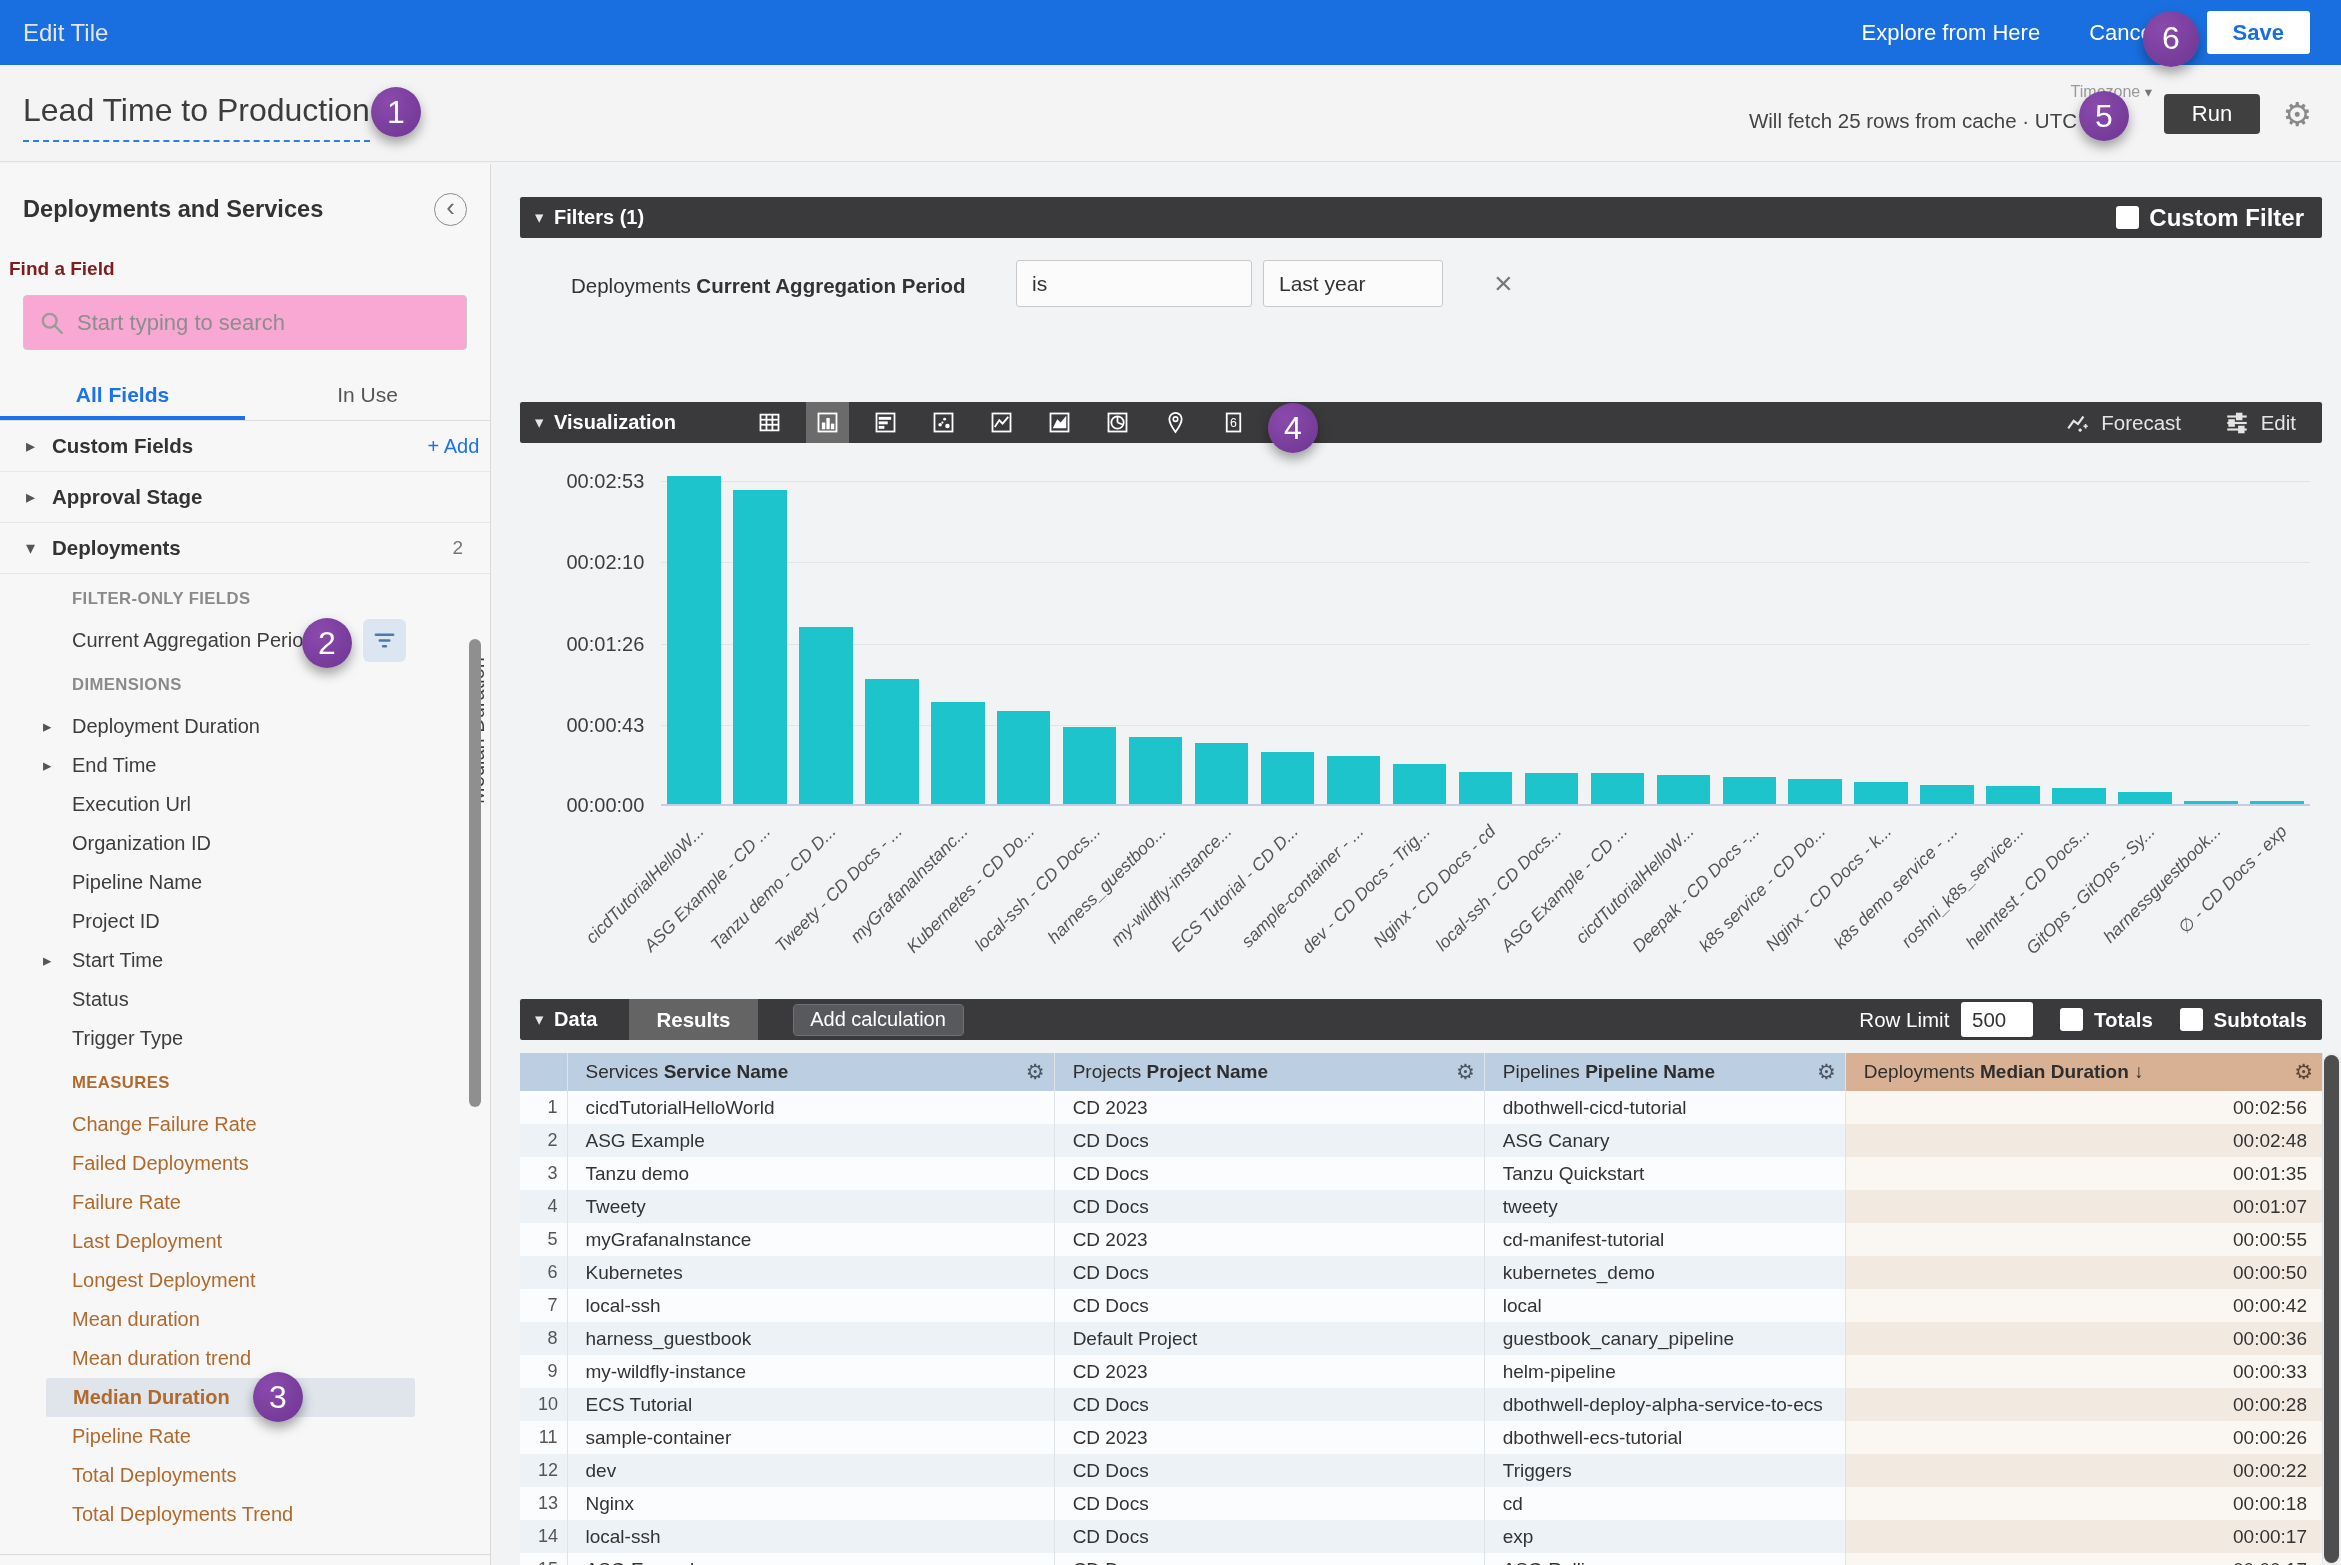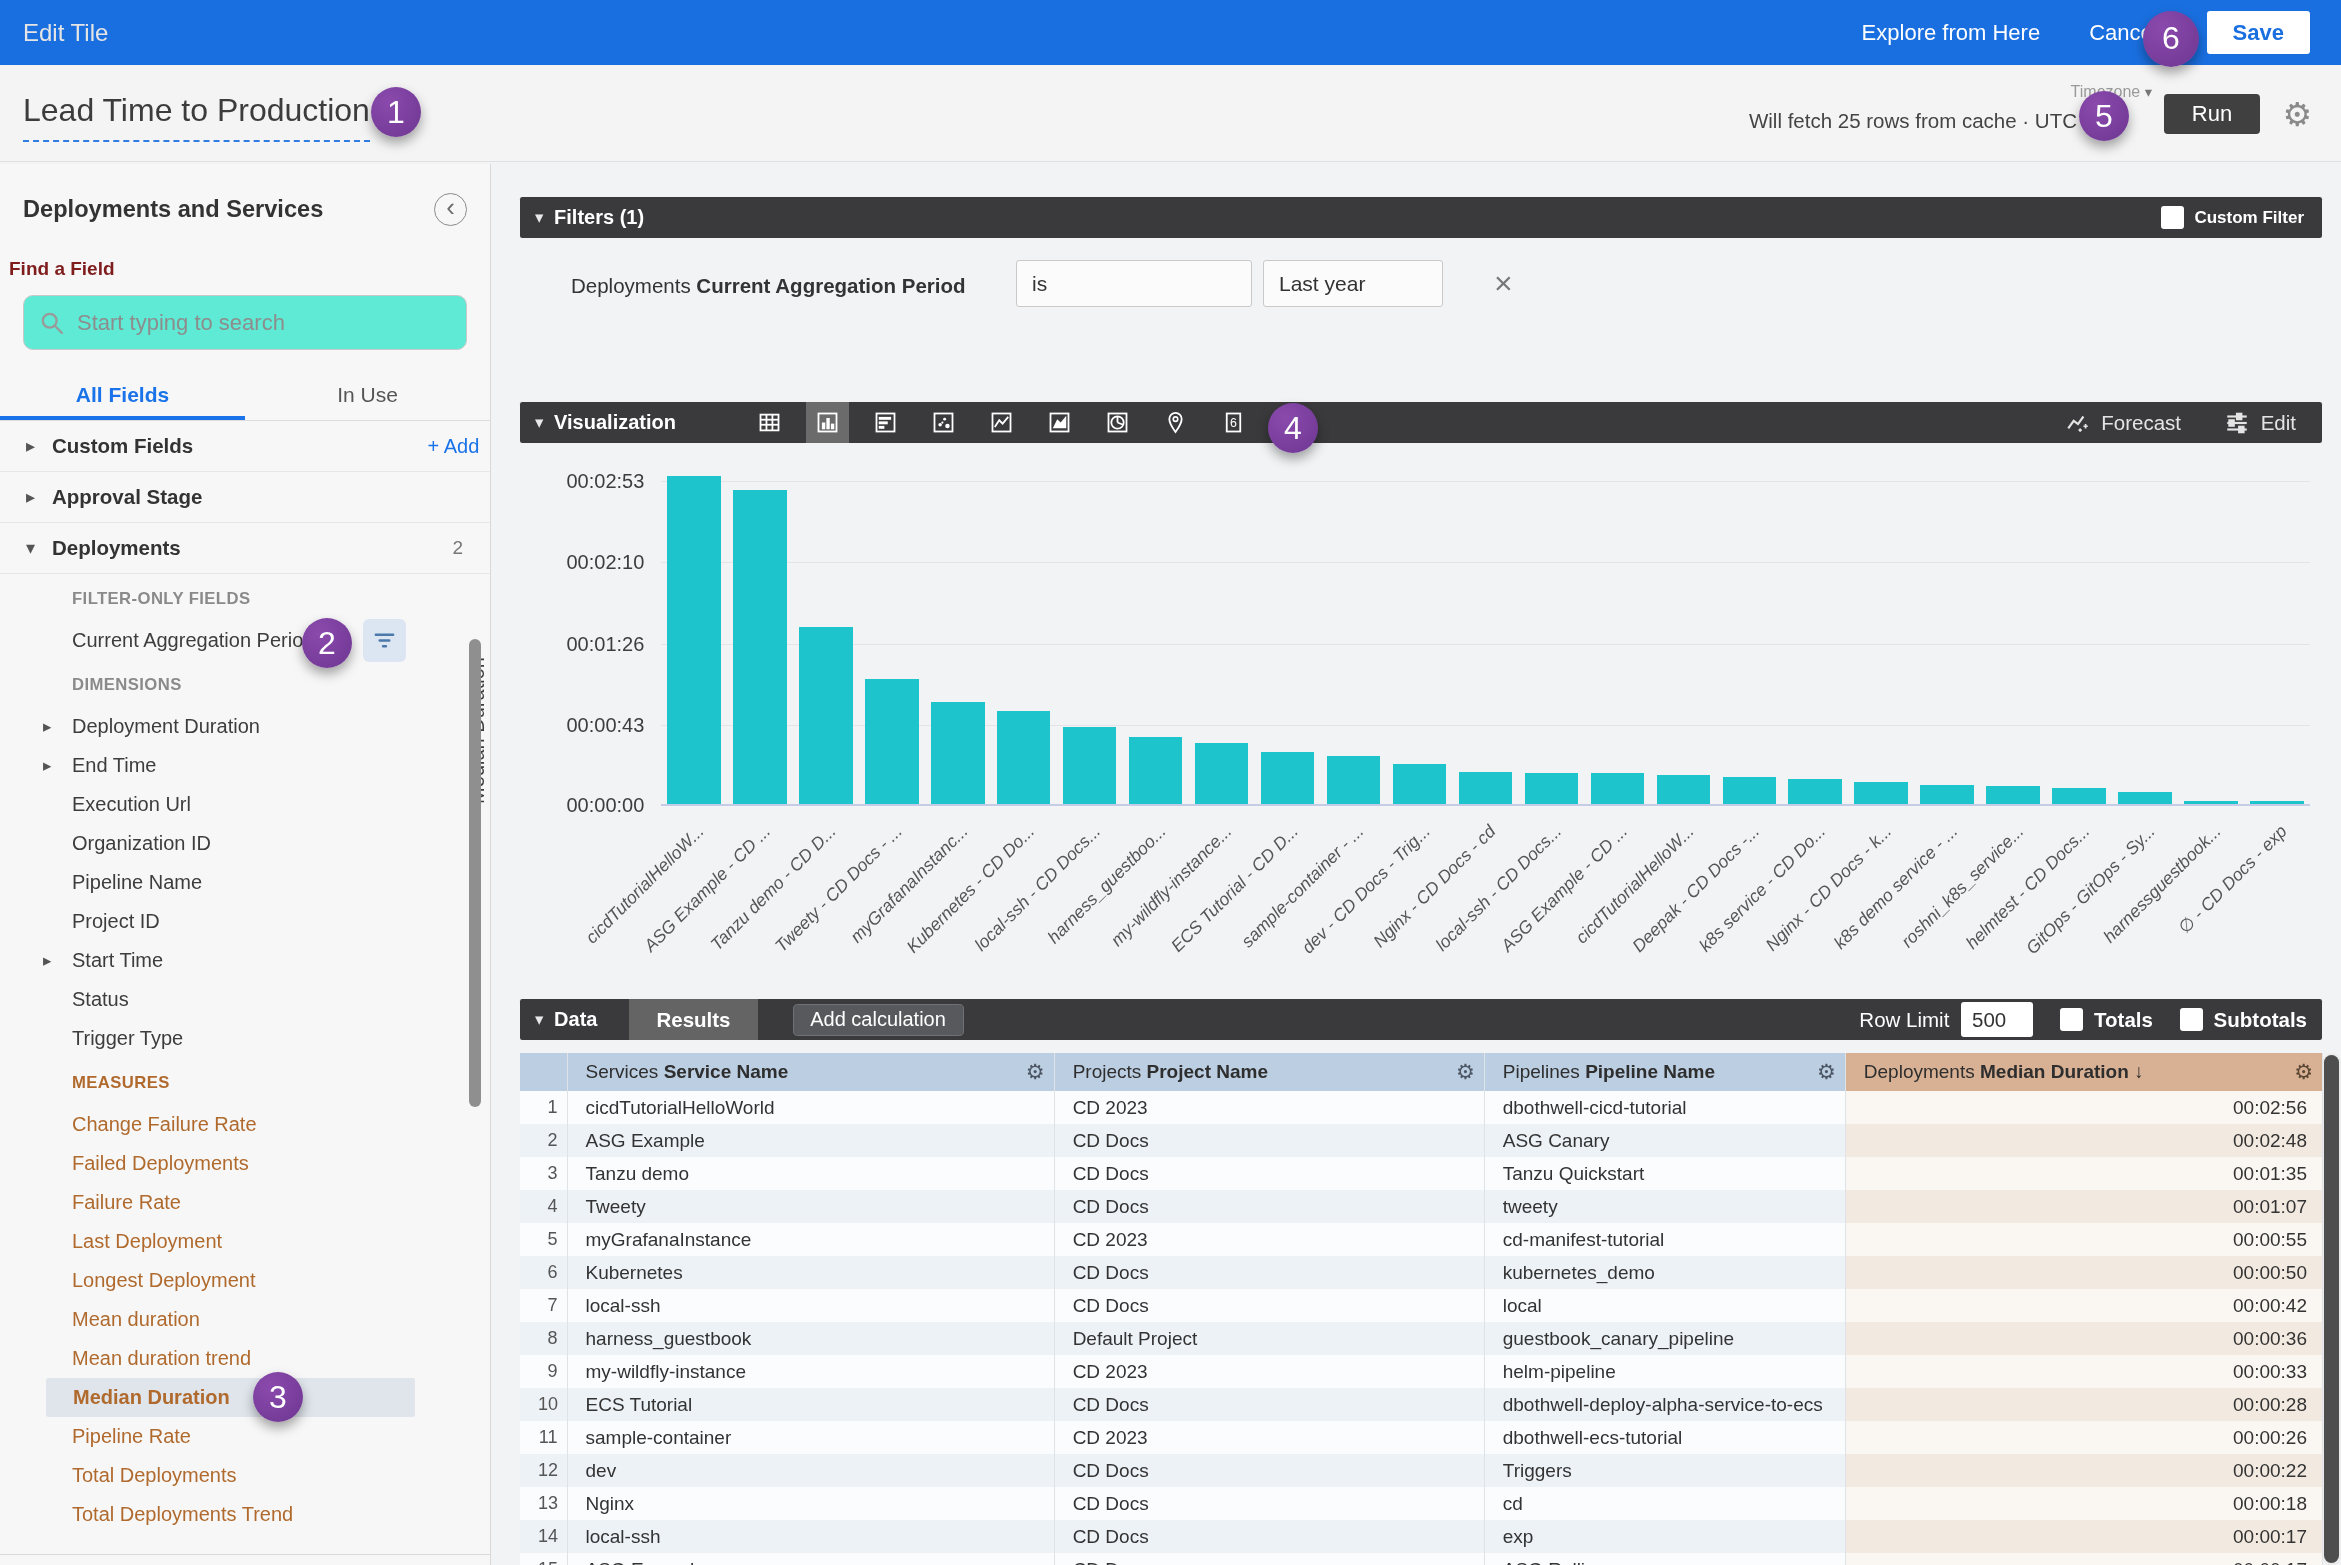--- a/index.html
+++ b/index.html
@@ -21,21 +21,21 @@
   .fetch { position:absolute; right:265px; top:44px; font-size:20.5px; color:#444; white-space:nowrap; }
   .runbtn { position:absolute; right:82px; top:29px; width:96px; height:40px; background:#404040; color:#fff; font-size:22px; border:none; border-radius:3.8px; cursor:pointer; }
   .gear-top { position:absolute; right:30px; top:30px; font-size:33px; color:#8a8a8a; cursor:pointer; }
 
   
   .sidebar { position:absolute; top:164px; left:0; bottom:0; width:491px; background:#f7f7f8; border-right:0.8px solid #d9d9d9; overflow:hidden; }
   .sb-head { display:flex; align-items:center; padding:29px 23px 0 23px; }
   .sb-head .hd { font-size:23.6px; font-weight:bold; color:#333; flex:1; }
   .collapse { width:33px; height:33px; border:1.5px solid #8b8b8b; border-radius:50%; color:#6b6b6b; font-size:26px; display:flex; align-items:center; justify-content:center; cursor:pointer; padding-bottom:4.6px; }
   .findlbl { font-size:19px; font-weight:bold; margin:32px 23px 0 9px; color:#7f1d1d; }
-  .searchbox { margin:15px 23px 0 23px; height:55px; background:#5eead4; border:1.5px solid #c9c9c9; border-radius:10px; display:flex; align-items:center; padding:0 15px; }
+  .searchbox { margin:15px 23px 0 23px; height:55px; background:#f9a8d4; border:1.5px solid #c9c9c9; border-radius:4px; display:flex; align-items:center; padding:0 15px; }
   .searchbox input { border:none; outline:none; font-size:22px; color:#444; flex:1; margin-left:12px; background:transparent; font-family:inherit; }
   .searchbox input::placeholder { color:#8d8d8d; }
   .tabs { display:flex; margin-top:27px; border-bottom:0.8px solid #ddd; height:44px; }
   .tab { flex:1; text-align:center; font-size:21px; color:#555; cursor:pointer; padding-top:6px; }
   .tab.active { color:#1a73e8; font-weight:bold; border-bottom:4.6px solid #1a73e8; }
 
   .tree { position:relative; }
   .trow { display:flex; align-items:center; height:51px; padding:0 0 0 26px; border-bottom:0.8px solid #e7e7e7; cursor:pointer; }
   .trow .car { width:26px; color:#555; font-size:18px; }
   .trow .glabel { font-size:20.5px; color:#333; font-weight:bold; flex:1; }
@@ -56,21 +56,21 @@
   .main { position:absolute; left:520px; top:164px; right:0; bottom:0; }
   .darkbar { position:absolute; left:0; height:41px; background:#3a3a3c; border-radius:2.3px; color:#fff; display:flex; align-items:center; }
   .darkbar .dcar { font-size:16.7px; margin:0 10.7px 0 15px; color:#e8e8e8; }
   .darkbar .dtitle { font-size:20px; font-weight:bold; }
   .filtersbar { top:33px; right:20px; }
   .vizbar { top:238px; right:20px; }
   .databar { top:835px; right:20px; }
 
   .cfcheck { margin-left:auto; display:flex; align-items:center; margin-right:18px; }
   .checkbox { width:23px; height:23px; background:#fff; border-radius:3px; margin-right:10.7px; cursor:pointer; }
-  .cflabel { font-size:17px; font-weight:bold; }
+  .cflabel { font-size:24px; font-weight:bold; }
 
   .filter-row { position:absolute; top:90px; left:0; right:20px; height:68px; }
   .frlabel { position:absolute; left:51px; top:20px; font-size:20.5px; color:#333; }
   .frlabel b { font-weight:bold; }
   .frbox { position:absolute; top:6px; height:47px; background:#fbfbfb; border:1.5px solid #c9c9c9; border-radius:3px; font-size:21px; color:#333; padding:0 15px; font-family:inherit; }
   .frbox.op { left:496px; width:236px; }
   .frbox.val { left:743px; width:180px; }
   .frx { position:absolute; left:974px; top:10.7px; font-size:32px; color:#777; cursor:pointer; }
 
   

